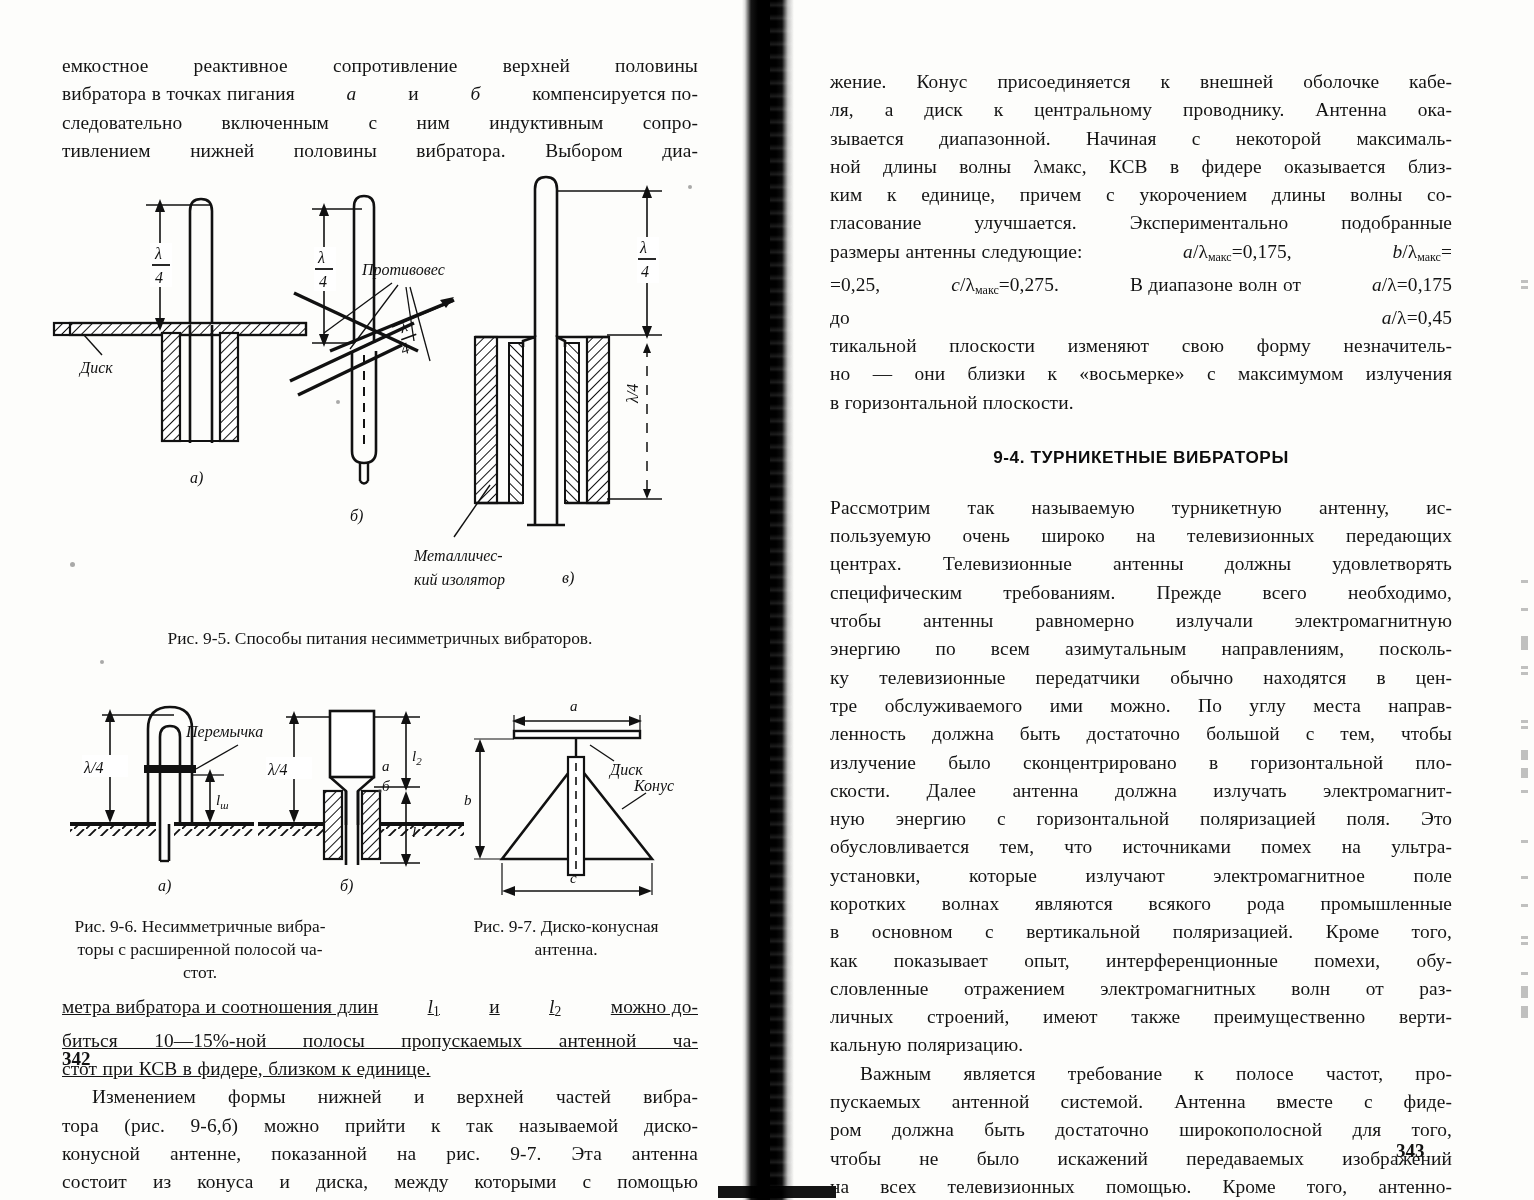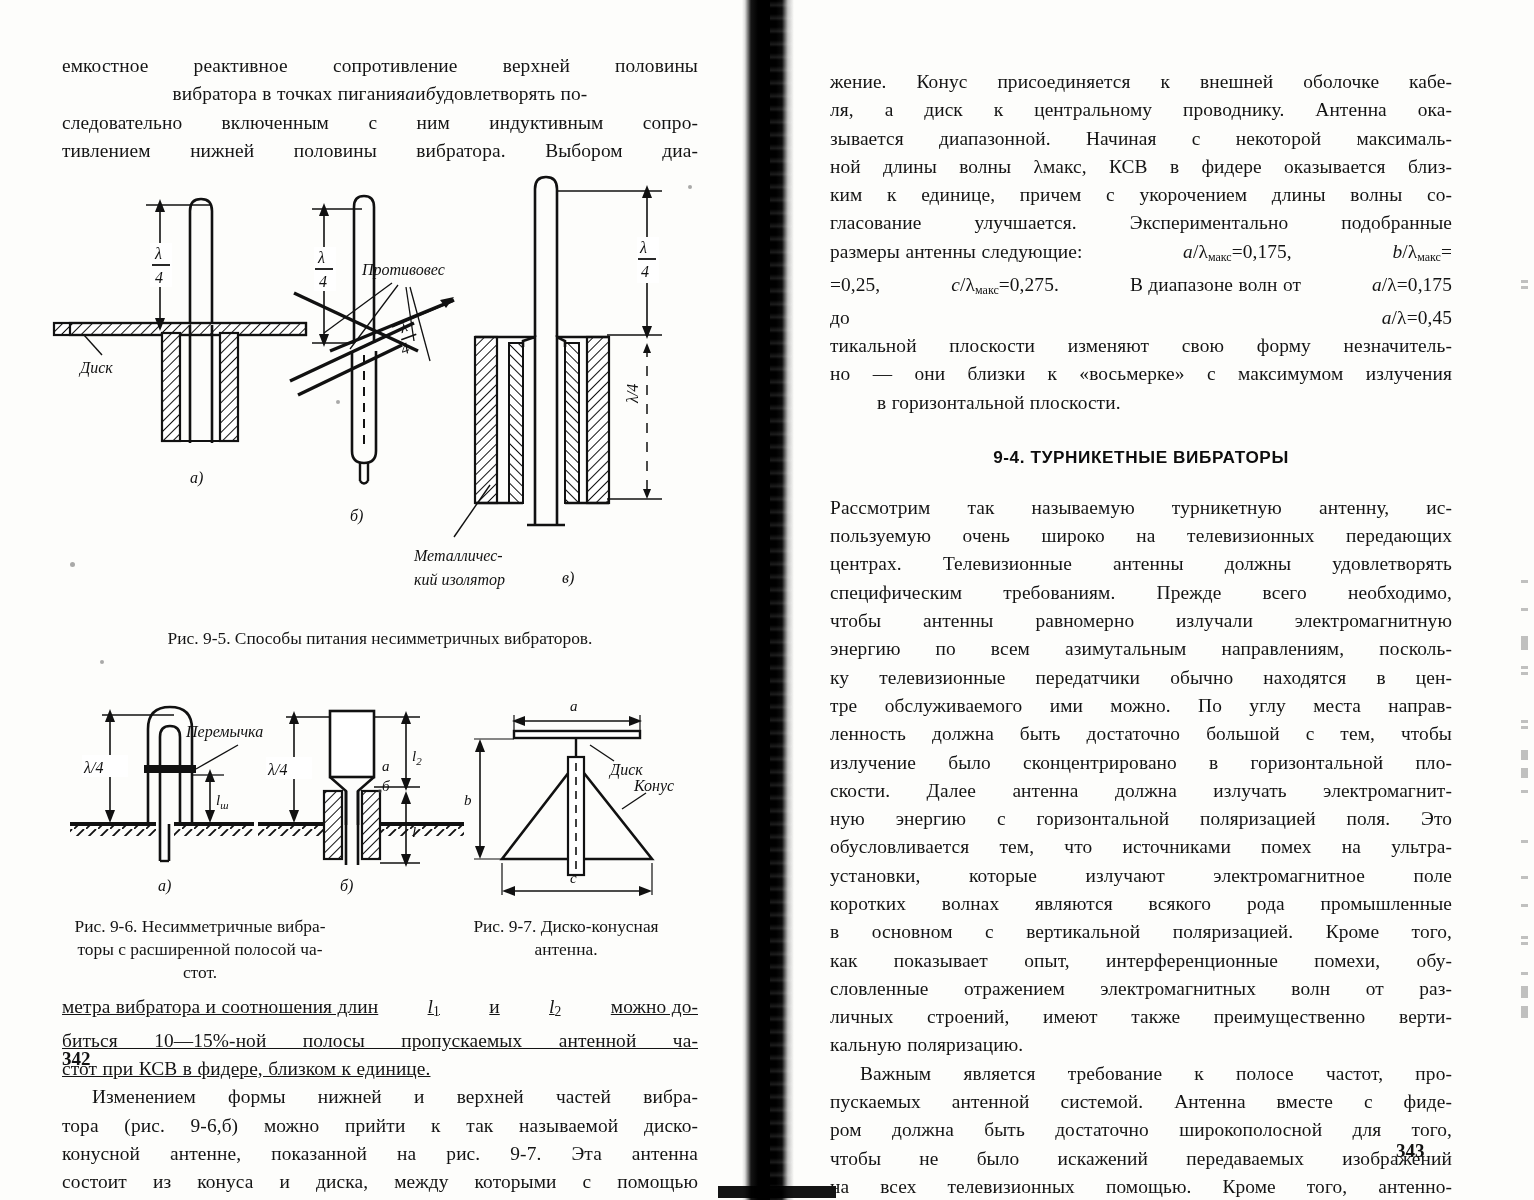--- a/index.html
+++ b/index.html
@@ -107,26 +107,26 @@
 </style>
 </head>
 <body>
 
 <div class="page-scan">
 
   <div class="col col-left">
 
     <p class="body">
       <span class="stretch">емкостное реактивное сопротивление верхней половины</span>
-      <span class="stretch" style="display:flex;justify-content:center;">
+      <span class="stretch" style="display:flex;justify-content:space-between;">
         <span>вибратора в точках пигания</span>
         <span><i class="math">a</i></span>
         <span>и</span>
         <span><i class="math">б</i></span>
-        <span>удовлетворять по-</span>
+        <span>компенсируется по-</span>
       </span>
       <span class="stretch">следовательно включенным с ним индуктивным сопро-</span>
       <span class="stretch">тивлением нижней половины вибратора. Выбором диа-</span>
     </p>
 
     <div class="fig" style="left:0;top:0;position:relative;height:480px;">
       <svg width="636" height="470" viewBox="0 0 636 470">
         <defs>
           <pattern id="hatchR" width="7" height="7" patternTransform="rotate(45)" patternUnits="userSpaceOnUse">
             <rect width="7" height="7" fill="#fff"></rect>
@@ -429,21 +429,21 @@
         <span><i class="math">a</i>/<span>λ</span>=0,175</span>
       </span>
 
       <span class="stretch" style="display:flex;justify-content:space-between;align-items:baseline;">
         <span>до</span>
         <span><i class="math">a</i>/<span>λ</span>=0,45</span>
       </span>
 
       <span class="stretch">тикальной плоскости изменяют свою форму незначитель-</span>
       <span class="stretch">но — они близки к «восьмерке» с максимумом излучения</span>
-      <span class="stretch" style="text-align-last:left;margin-left:47px;">в горизонтальной плоскости.</span>
+      <span class="stretch" style="text-align-last:left;">в горизонтальной плоскости.</span>
     </p>
 
     <h2 class="section" style="margin:30px 0 26px 0;">9-4. ТУРНИКЕТНЫЕ ВИБРАТОРЫ</h2>
 
     <p class="body">
       <span class="stretch">Рассмотрим так называемую турникетную антенну, ис-</span>
       <span class="stretch">пользуемую очень широко на телевизионных передающих</span>
       <span class="stretch">центрах. Телевизионные антенны должны удовлетворять</span>
       <span class="stretch">специфическим требованиям. Прежде всего необходимо,</span>
       <span class="stretch">чтобы антенны равномерно излучали электромагнитную</span>

